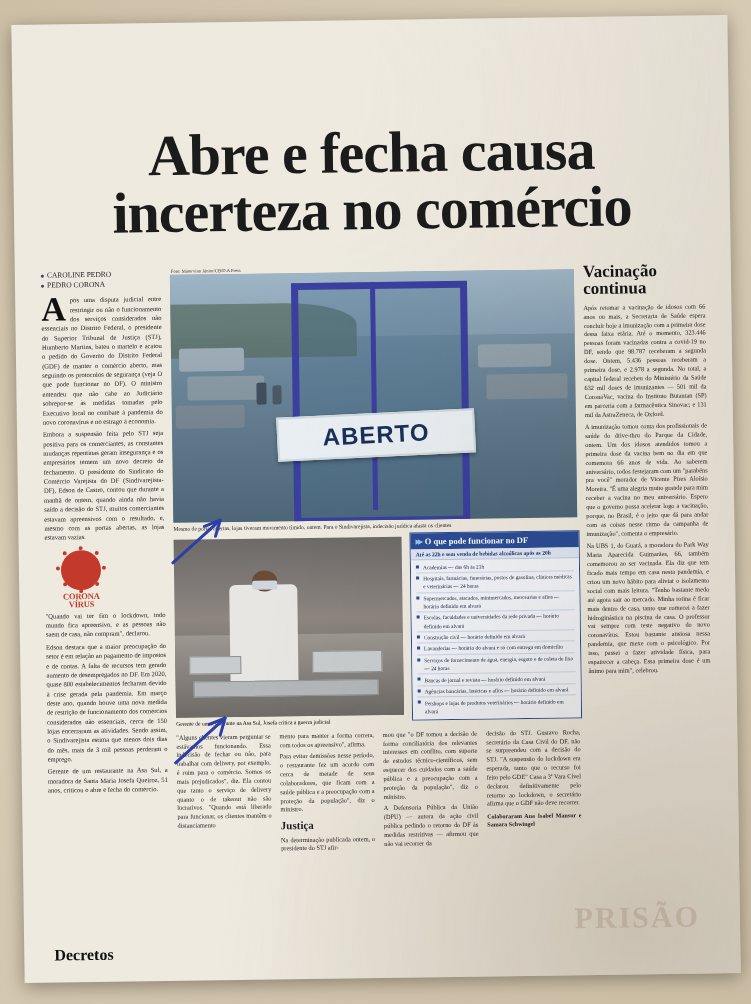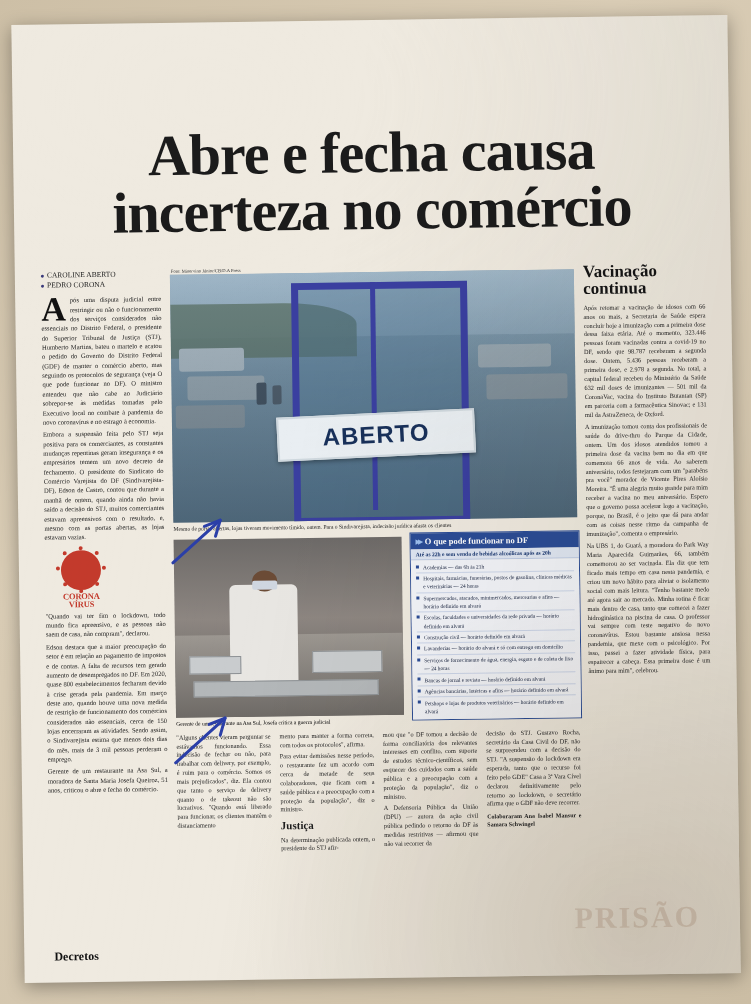--- a/index.html
+++ b/index.html
@@ -120,21 +120,21 @@
   
   .vacTitle{
     font-family:"Liberation Serif",serif;font-weight:bold;font-size:17px;
     line-height:1.02;color:#151515;margin:0 0 6px 0;
   }
   .rtext{font-size:6.3px;line-height:1.42;text-align:justify;color:#1d1d1d;}
   .rtext p{margin:0 0 3px 0;}
 
   
   .decretos{
-    position:absolute;left:4px;bottom:4px;font-weight:bold;font-size:12px;color:#111;
+    position:absolute;left:4px;bottom:4px;font-weight:bold;font-size:16px;color:#111;
   }
   .ghost{
     position:absolute;right:14px;bottom:26px;font-size:30px;font-weight:bold;
     color:rgba(160,120,90,.22);letter-spacing:2px;
   }
 
   
   .arrow{position:absolute;pointer-events:none;}
 
   
@@ -168,21 +168,21 @@
     <div class="inner">
 
       <div class="headline hl1">Abre e fecha causa</div>
       <div class="headline hl2">incerteza no comércio</div>
 
       <div class="body-wrap">
         <div class="cols">
 
           <div class="colA">
             <div class="byline">
-              <div><span class="bullet"></span><span>CAROLINE ABERTO</span></div>
+              <div><span class="bullet"></span><span>CAROLINE PEDRO</span></div>
               <div><span class="bullet"></span><span>PEDRO CORONA</span></div>
             </div>
 
             <div class="ptext">
               <p><span class="dropcap">A</span><span>pós uma disputa judicial entre restringir ou não o funcionamento dos serviços considerados não essenciais no Distrito Federal, o presidente do Superior Tribunal de Justiça (STJ), Humberto Martins, bateu o martelo e acatou o pedido do Governo do Distrito Federal (GDF) de manter o comércio aberto, mas seguindo os protocolos de segurança (veja O que pode funcionar no DF). O ministro entendeu que não cabe ao Judiciário sobrepor-se às medidas tomadas pelo Executivo local no combate à pandemia do novo coronavírus e no estrago à economia.</span></p>
               <p>Embora a suspensão feita pelo STJ seja positiva para os comerciantes, as constantes mudanças repentinas geram insegurança e os empresários temem um novo decreto de fechamento. O presidente do Sindicato do Comércio Varejista do DF (Sindivarejista-DF), Edson de Castro, contou que durante a manhã de ontem, quando ainda não havia saído a decisão do STJ, muitos comerciantes estavam apreensivos com o resultado, e, mesmo com as portas abertas, as lojas estavam vazias.</p>
             </div>
 
             <div class="corona">
               <div class="coronaImg">
@@ -266,21 +266,21 @@
                   </div>
                 </div>
               </div>
             </div>
 
             <div class="lower">
               <div class="lcol">
                 <p>"Alguns clientes vieram perguntar se estávamos funcionando. Essa indecisão de fechar ou não, para trabalhar com delivery, por exemplo, é ruim para o comércio. Somos os mais prejudicados", diz. Ela contou que tanto o serviço de delivery quanto o de takeout não são lucrativos. "Quando está liberado para funcionar, os clientes mantêm o distanciamento</p>
               </div>
               <div class="lcol">
-                <p>mento para manter a forma correta, com todos os protocolos", afirma.</p>
+                <p>mento para manter a forma correta, com todos os apreensivo", afirma.</p>
                 <p>Para evitar demissões nesse período, o restaurante fez um acordo com cerca de metade de seus colaboradores, que ficam com a saúde pública e a preocupação com a proteção da população", diz o ministro.</p>
                 <div class="subhead">Justiça</div>
                 <p>Na determinação publicada ontem, o presidente do STJ afir-</p>
               </div>
               <div class="lcol">
                 <p>mou que "o DF tomou a decisão de forma conciliatória dos relevantes interesses em conflito, com suporte de estudos técnico-científicos, sem esquecer dos cuidados com a saúde pública e a preocupação com a proteção da população", diz o ministro.</p>
                 <p>A Defensoria Pública da União (DPU) — autora da ação civil pública pedindo o retorno do DF às medidas restritivas — afirmou que não vai recorrer da</p>
               </div>
               <div class="lcol">
                 <p>decisão do STJ. Gustavo Rocha, secretário da Casa Civil do DF, não se surpreendeu com a decisão do STJ. "A suspensão do lockdown era esperada, tanto que o recurso foi feito pelo GDE" Casa a 3ª Vara Cível declarou definitivamente pelo retorno ao lockdown, o secretário afirma que o GDF não deve recorrer.</p>

